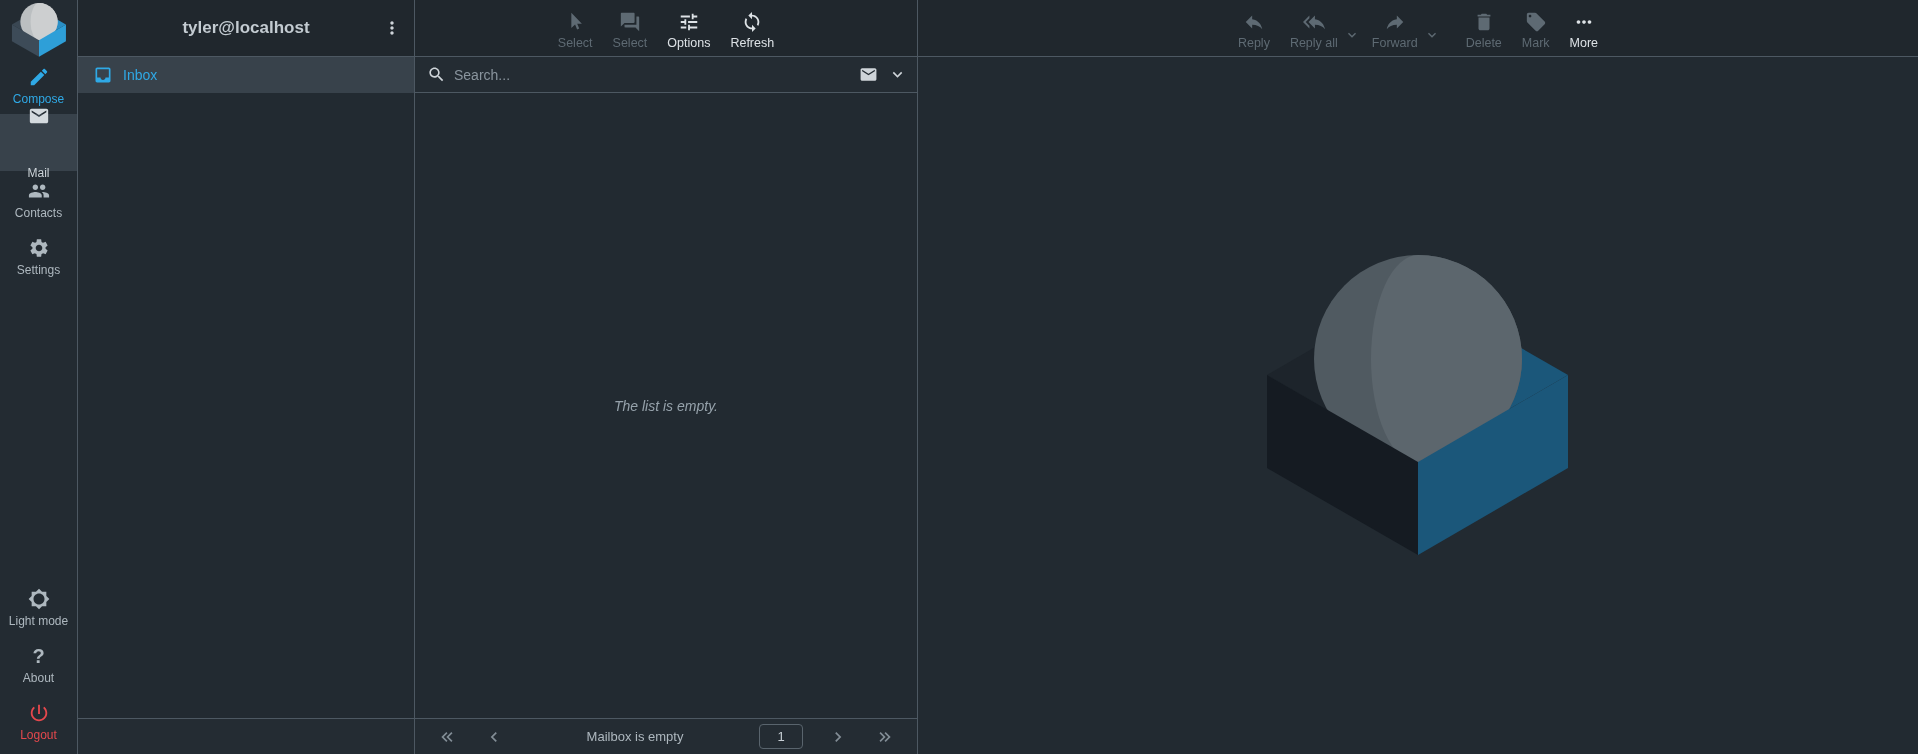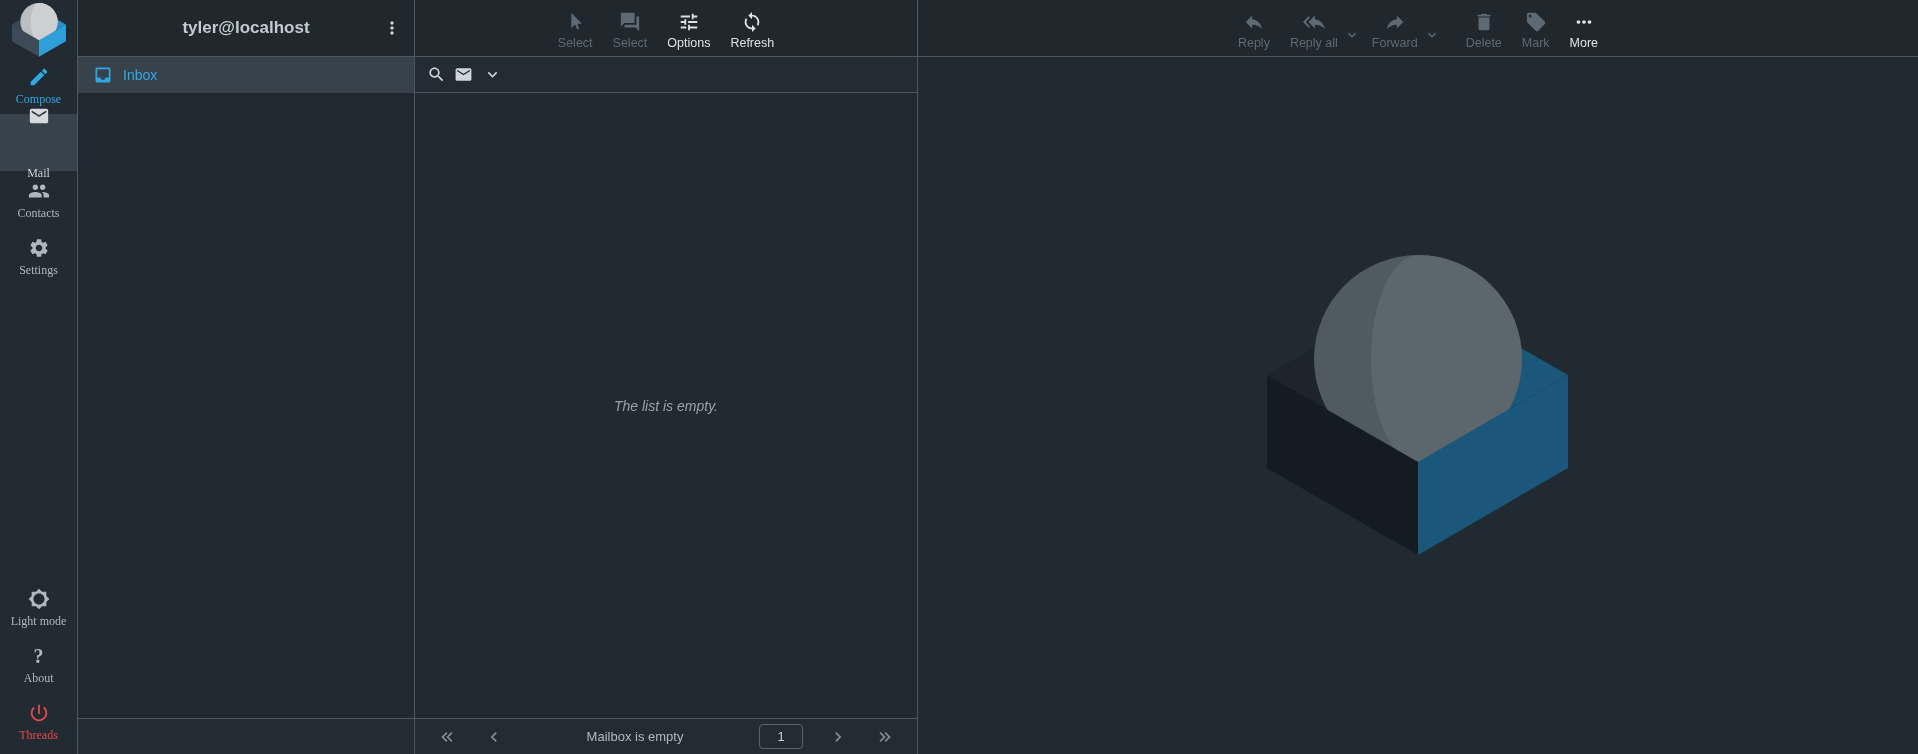--- a/index.html
+++ b/index.html
@@ -9,21 +9,21 @@
     --c-bg:#222a31; --c-panel:#20272d; --c-row:#242c33; --c-border:#4d5862;
     --c-sel:#38424b; --c-dim:#5e6a73; --c-lit:#dde2e6; --c-label:#aeb8bf;
     --c-blue:#2fa9e6; --c-red:#e5484d; }
 
   
   .sidebar { width:77px; flex:0 0 77px; background:#232b32; display:flex;
     flex-direction:column; align-items:stretch; }
   .logo-box { height:57px; display:flex; align-items:flex-end; justify-content:center; }
   .logo-box svg { width:56px; height:54px; }
   .side-item { height:57px; display:flex; flex-direction:column; align-items:center;
-    justify-content:center; gap:3px; color:var(--c-label); font-size:12px; cursor:pointer;font-family:Liberation Serif, serif; }
+    justify-content:center; gap:3px; color:var(--c-label); font-size:12px; cursor:pointer; }
   .side-item .icon { width:24px; height:24px; display:flex; align-items:center; justify-content:center; }
   .side-item svg { width:22px; height:22px; fill:currentColor; }
   .side-item.blue { color:var(--c-blue); }
   .side-item.red { color:var(--c-red); }
   .side-item.selected { background:var(--c-sel); color:#ccd3d8;gap:39px; }
   .side-item.selected .icon { color:#d4dade; }
   .side-spacer { flex:1; }
   .qmark { font-size:20px; font-weight:700; line-height:22px; }
 
   
@@ -161,21 +161,21 @@
       <span class="icon qmark">?</span>
       <span>About</span>
     </div>
 
     <div class="side-item red" style="margin-bottom:4px;">
       <span class="icon">
         <svg viewBox="0 0 24 24">
             <path d="M13 3h-2v10h2V3zm4.83 2.17l-1.42 1.42C17.99 7.86 19 9.81 19 12c0 3.87-3.13 7-7 7s-7-3.13-7-7c0-2.19 1.01-4.14 2.58-5.42L6.17 5.17C4.23 6.82 3 9.26 3 12c0 4.97 4.03 9 9 9s9-4.03 9-9c0-2.74-1.23-5.18-3.17-6.83z"></path>
           </svg>
       </span>
-      <span>Threads</span>
+      <span>Logout</span>
     </div>
   </div>
 
   <div class="folders-col">
     <div class="col-header">
       <span class="acct-title">tyler@localhost</span>
       <span class="kebab-btn">
         <svg viewBox="0 0 24 24">
             <path d="M12 8c1.1 0 2-.9 2-2s-.9-2-2-2-2 .9-2 2 .9 2 2 2zm0 2c-1.1 0-2 .9-2 2s.9 2 2 2 2-.9 2-2-.9-2-2-2zm0 6c-1.1 0-2 .9-2 2s.9 2 2 2 2-.9 2-2-.9-2-2-2z"></path>
           </svg>
@@ -228,20 +228,21 @@
         <span>Refresh</span>
       </div>
     </div>
 
     <div class="search-row">
       <span class="sicon">
         <svg viewBox="0 0 24 24">
             <path d="M15.5 14h-.79l-.28-.27C15.41 12.59 16 11.11 16 9.5 16 5.91 13.09 3 9.5 3S3 5.91 3 9.5 5.91 16 9.5 16c1.61 0 3.09-.59 4.23-1.57l.27.28v.79l5 4.99L20.49 19l-4.99-5zm-6 0C7.01 14 5 11.99 5 9.5S7.01 5 9.5 5 14 7.01 14 9.5 11.99 14 9.5 14z"></path>
           </svg>
       </span>
+      <input class="search-input" type="text" placeholder="Search..." style="">
       <span class="sicon scope-btn">
         <svg viewBox="0 0 24 24">
             <path d="M20 4H4c-1.1 0-2 .9-2 2v12c0 1.1.9 2 2 2h16c1.1 0 2-.9 2-2V6c0-1.1-.9-2-2-2zm0 4l-8 5-8-5V6l8 5 8-5v2z"></path>
           </svg>
       </span>
       <span class="sicon sdrop-btn">
         <svg viewBox="0 0 24 24">
             <path d="M7.41 8.59L12 13.17l4.59-4.58L18 10l-6 6-6-6 1.41-1.41z"></path>
           </svg>
       </span>

